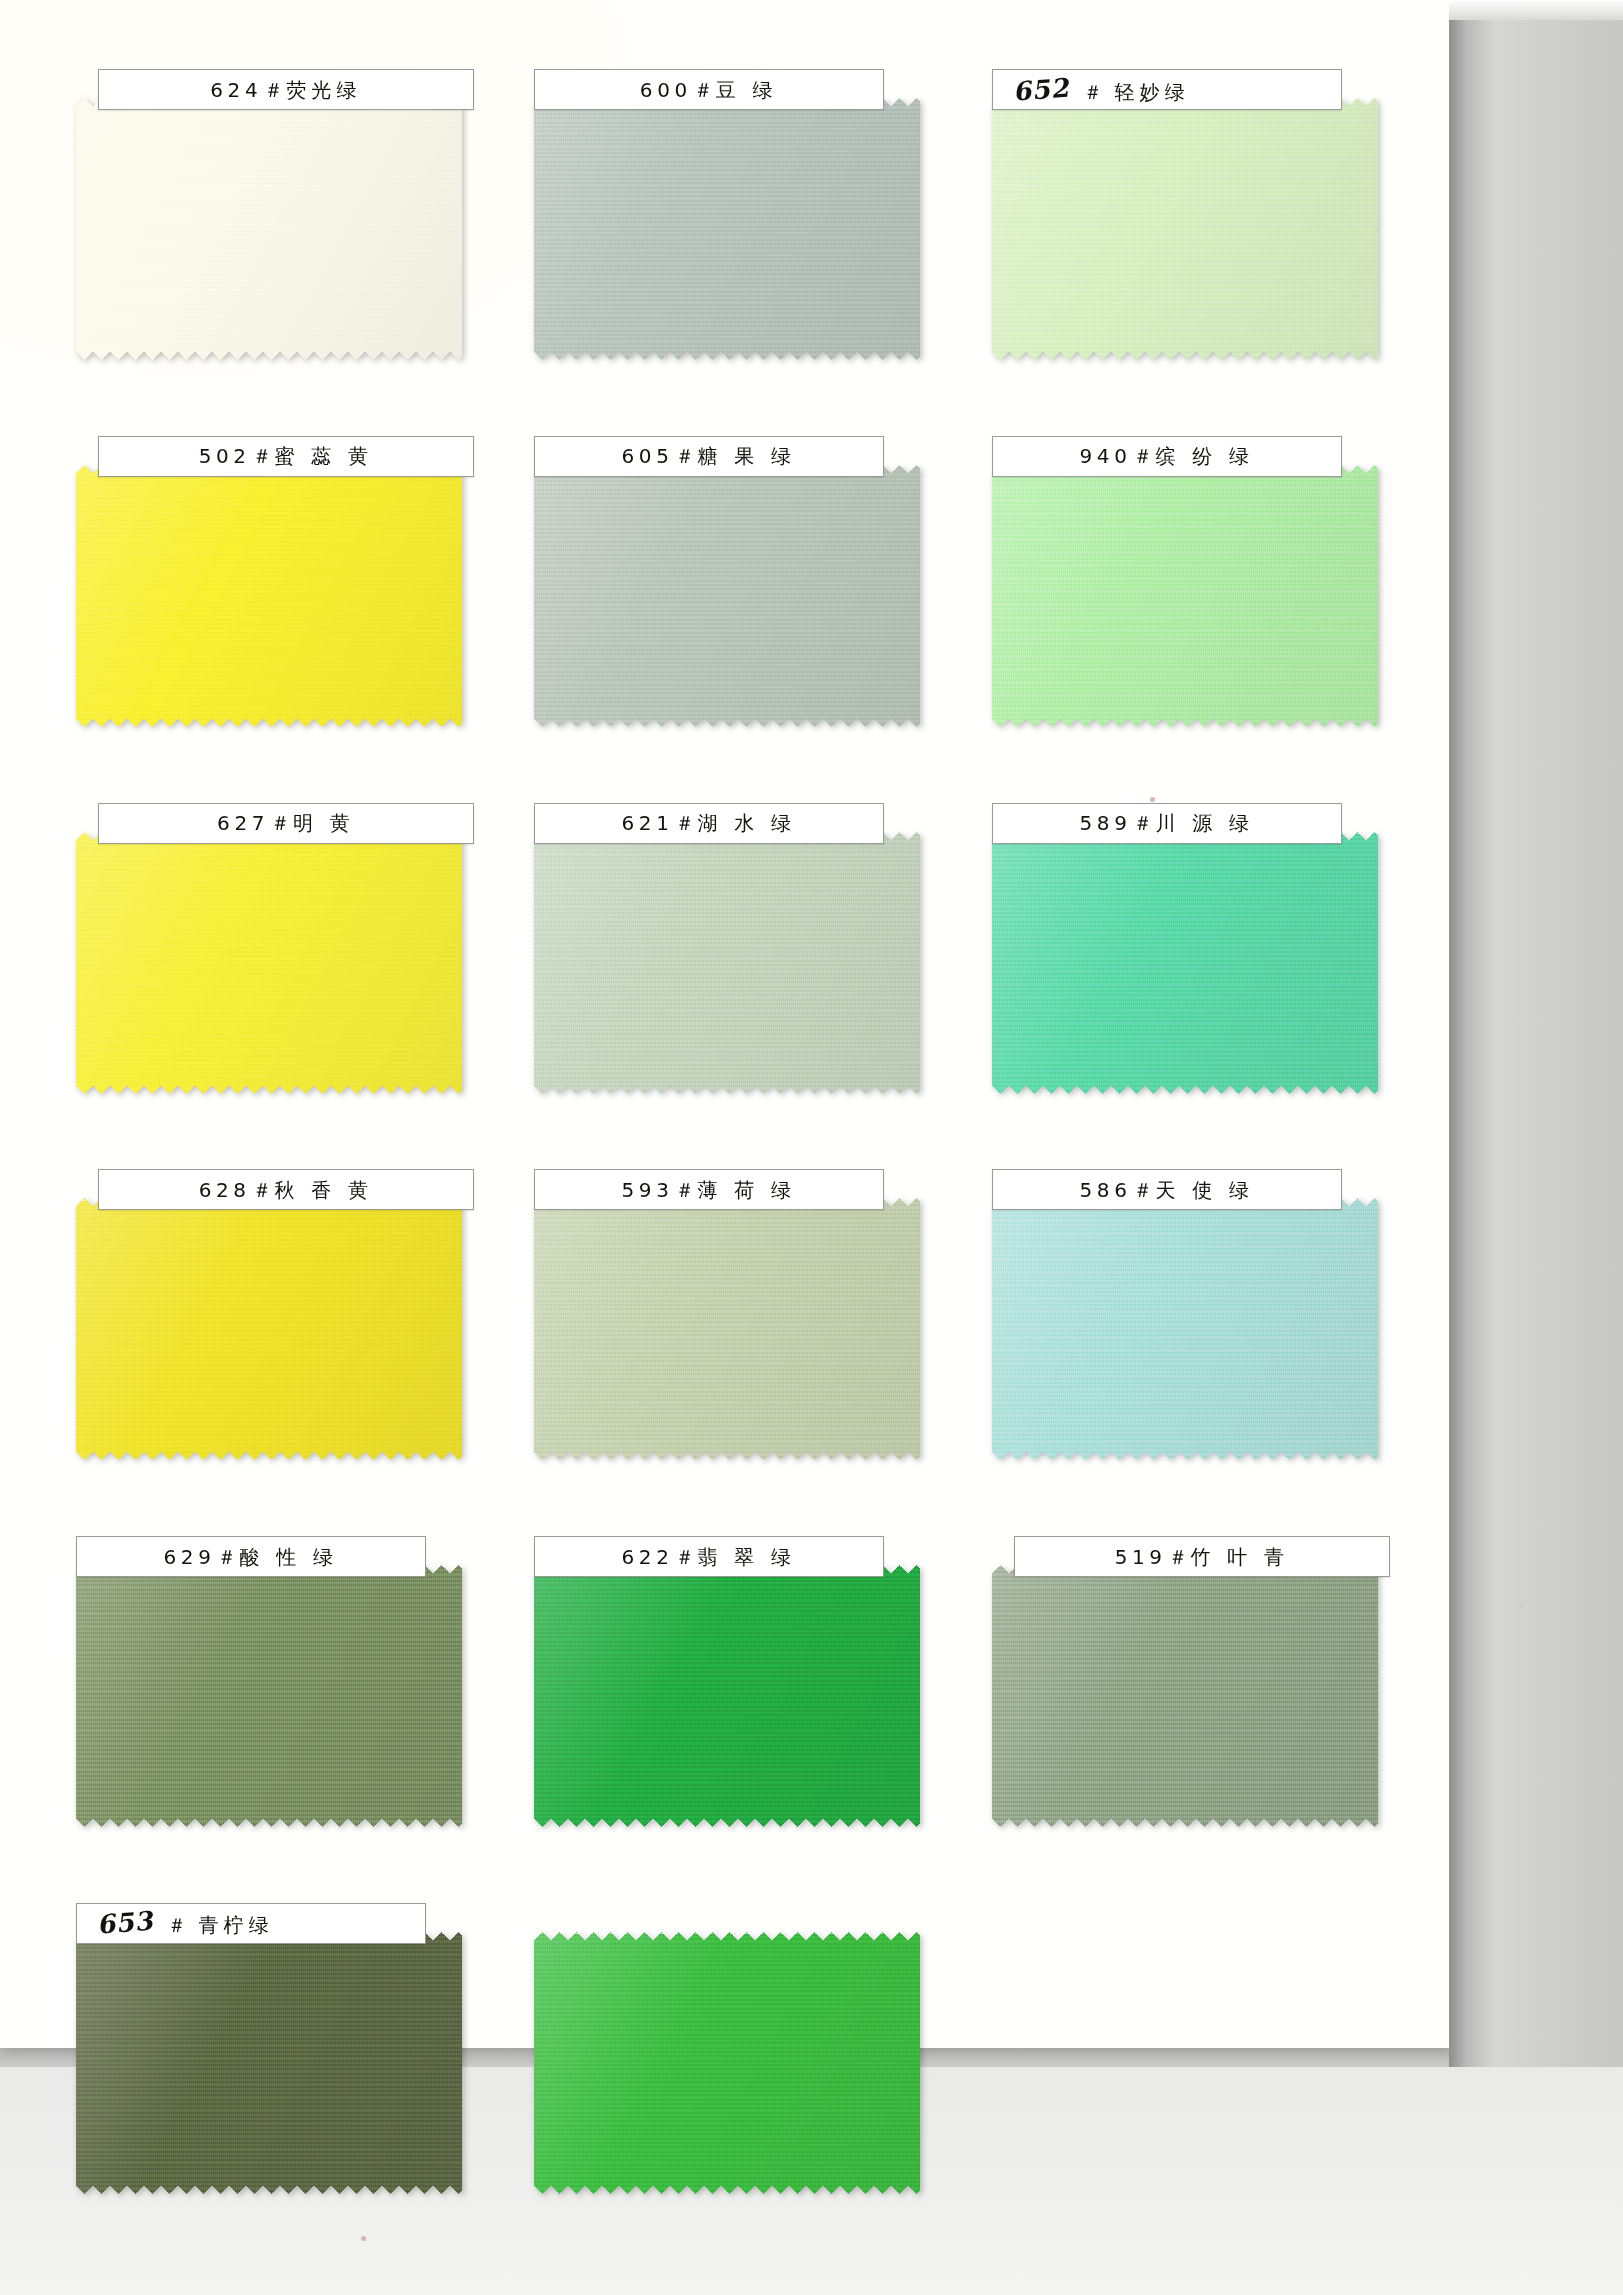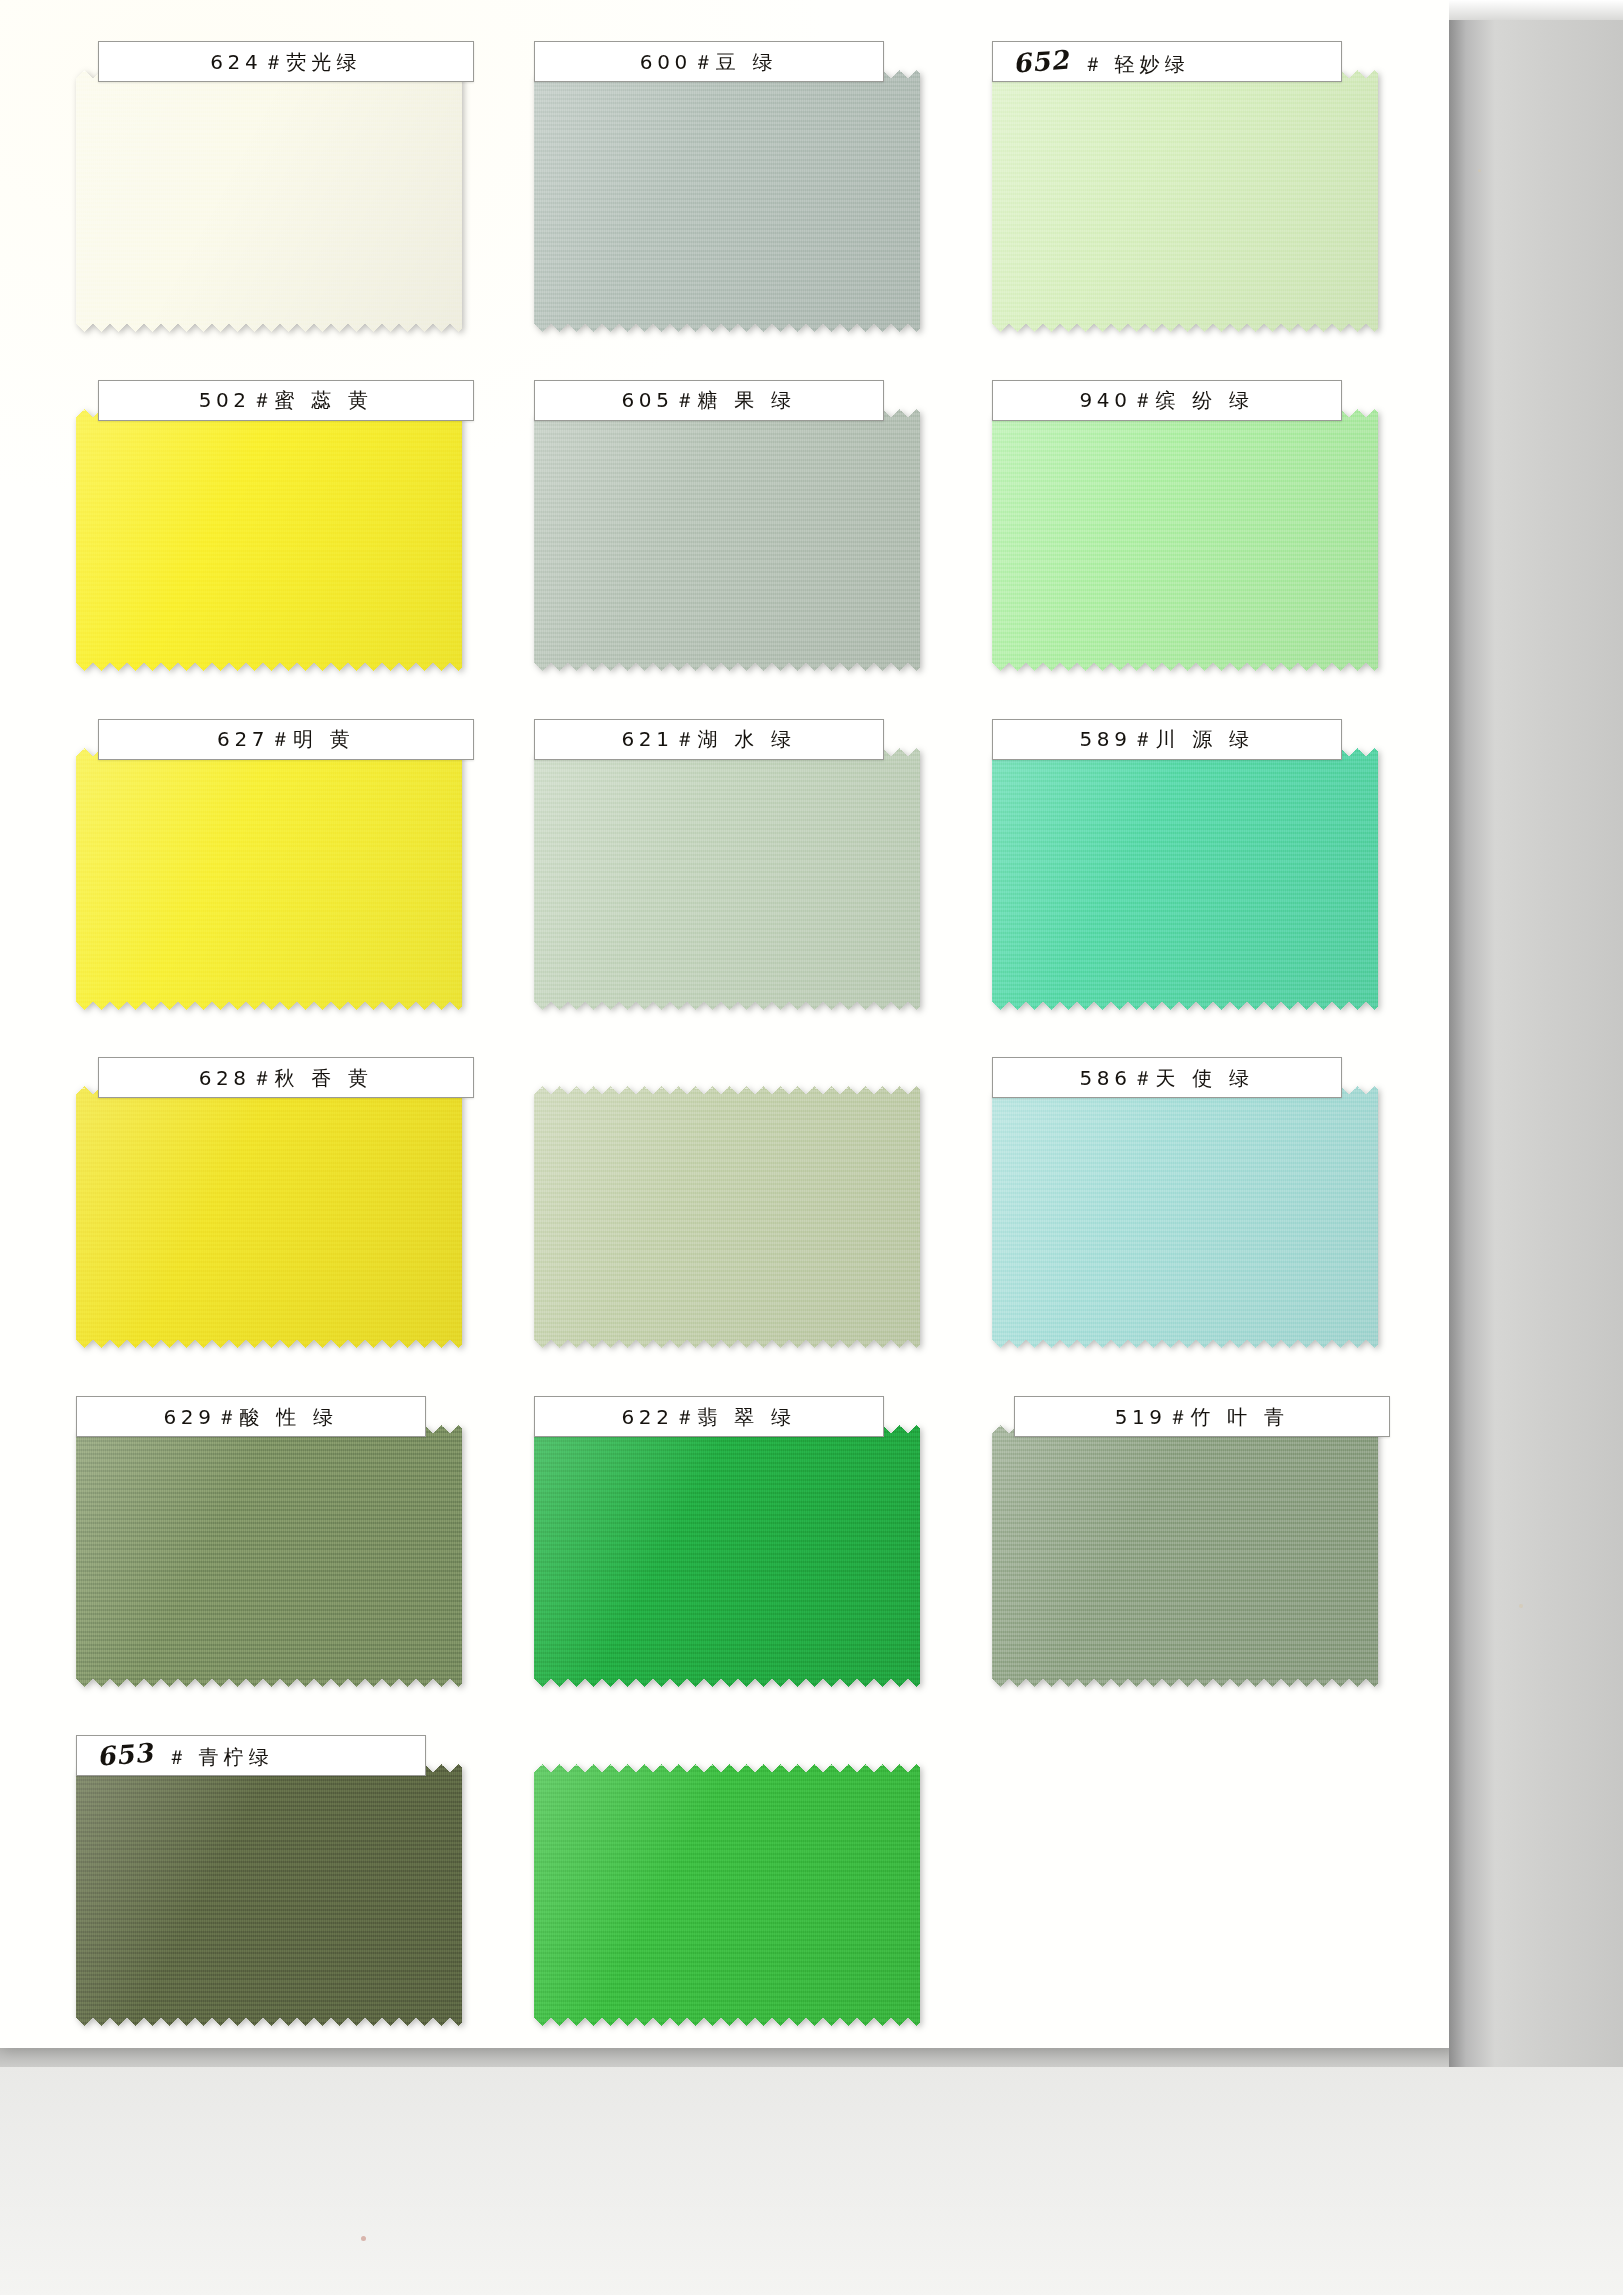--- a/index.html
+++ b/index.html
@@ -49,21 +49,21 @@
 
   
   #swatch-grid{
     position:absolute;left:64px;top:41px;
     width:1341px;
     display:grid;
     grid-template-columns:repeat(3,406px);
     column-gap:52px;
     row-gap:11.8px;
   }
-  .swatch-cell{position:relative;width:406px;height:327px;}
+  .swatch-cell{position:relative;width:406px;height:327px;margin-top:28px;}
 
   
   .label-card{
     position:absolute;left:23.6px;top:0;width:376px;height:41px;
     background:#ffffff;
     border:1.3px solid #9a9a96;
     box-sizing:border-box;
     z-index:4;
     box-shadow:0 1.3px 2px rgba(0,0,0,.10);
     overflow:hidden;
@@ -248,20 +248,23 @@
         <div class="label-card shift-b">
           <div class="label-text"><span class="code">628</span><span class="hash">＃</span><span class="name">秋 香 黄</span></div>
         </div>
       </div>
       <div class="swatch-cell">
         <div class="swatch-wrap">
           <div class="swatch" style="background: rgb(195, 208, 171);">
             <div class="seam"></div>
           </div>
         </div>
+        <div class="label-card shift-a">
+          <div class="label-text"><span class="code">593</span><span class="hash">＃</span><span class="name">薄 荷 绿</span></div>
+        </div>
       </div>
       <div class="swatch-cell">
         <div class="swatch-wrap">
           <div class="swatch" style="background: rgb(167, 222, 216);">
             <div class="seam"></div>
           </div>
         </div>
         <div class="label-card shift-a">
           <div class="label-text"><span class="code">586</span><span class="hash">＃</span><span class="name">天 使 绿</span></div>
         </div>

